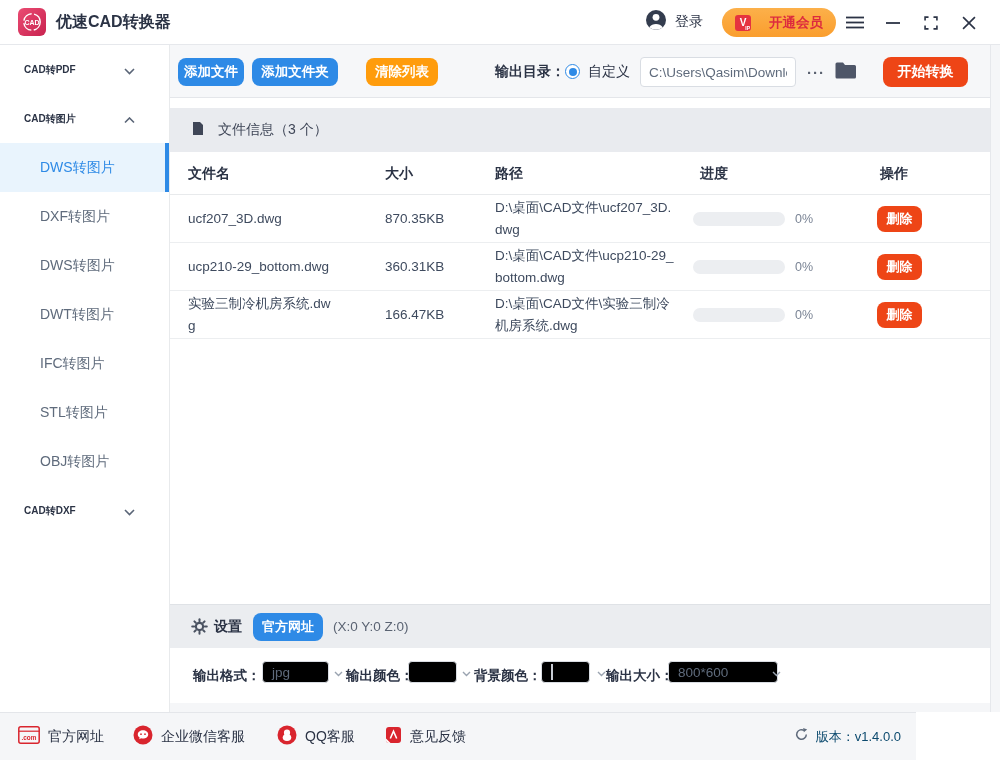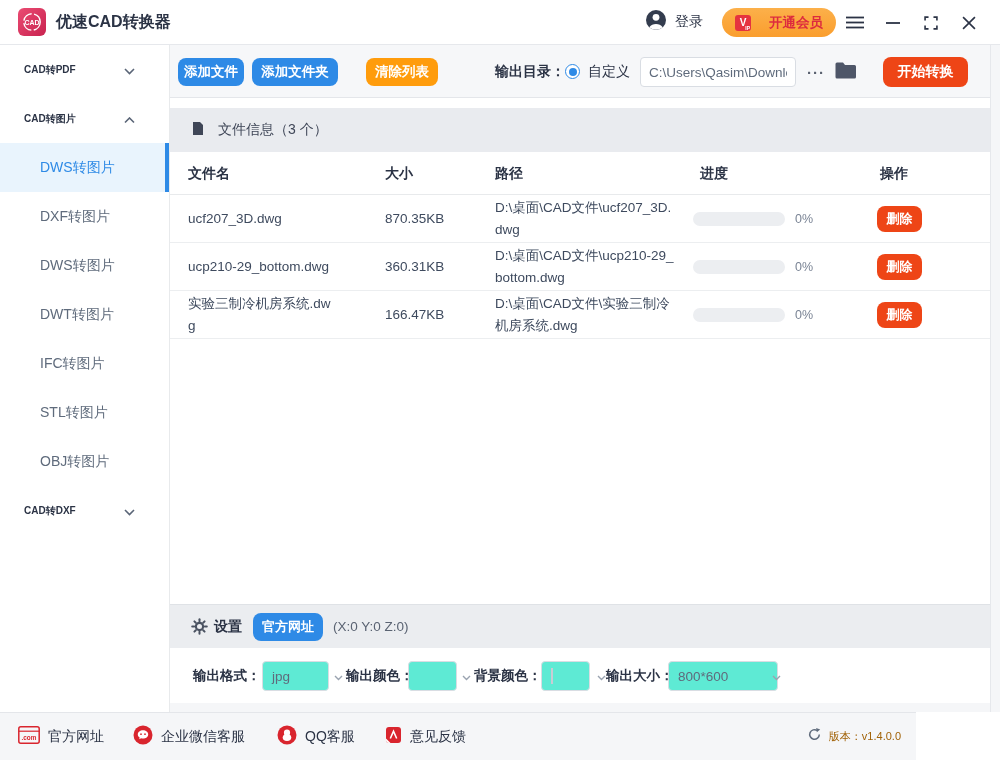--- a/index.html
+++ b/index.html
@@ -105,42 +105,42 @@
   .gear-wrap { position:absolute; left:21px; top:13px; }
   .settings-label { position:absolute; left:44px; top:0; height:43px; line-height:43px;
     font-size:14px; font-weight:600; color:#2b3345; }
   .rotate-btn { position:absolute; left:83px; top:8px; width:70px; height:28px; font-size:13px; }
   .rotation-values { position:absolute; left:163px; top:0; height:43px; line-height:43px;
     font-size:13.5px; color:#5a6372; }
 
   .output-row { left:170px; top:648px; width:820px; height:55px; background:#fff; }
   .opt-label { position:absolute; top:0; height:55px; line-height:55px; font-size:13.5px;
     font-weight:600; color:#2b3345; }
-  .sel { position:absolute; top:13px; height:30px; border:1px solid #d9dde3; border-radius:4px;
-    background:#5eead4; display:flex; align-items:center; justify-content:space-between;
+  .sel { position:absolute; top:13px; height:22px; border:1px solid #d9dde3; border-radius:4px;
+    background:#000000; display:flex; align-items:center; justify-content:space-between;
     padding:0 9px; cursor:pointer;gap:44px; }
   .sel-text { font-size:13.5px; color:#5f6b7c; }
   .swatch { width:16px; height:16px; display:inline-block; }
   .swatch-black { background:#000; }
   .swatch-white { background:#fff; border:1px solid #c8ccd4; }
   .l-format { left:23px; } .s-format { left:92px; width:67px; }
   .l-color { left:176px; } .s-color { left:238px; width:49px; }
   .l-bg { left:304px; } .s-bg { left:371px; width:49px; }
   .l-size { left:436px; } .s-size { left:498px; width:110px; }
 
   
   .footer { left:0; top:712px; width:916px; height:48px; background:#f5f6f8;
     border-top:1px solid #e4e6ea; }
   .foot-link { position:absolute; top:0; height:47px; display:flex; align-items:center;
     gap:8px; cursor:pointer; }
   .fl-0 { left:18px; } .fl-1 { left:133px; } .fl-2 { left:277px; } .fl-3 { left:385px; }
   .foot-text { font-size:14px; color:#2b3345; }
   .version { position:absolute; right:15px; top:0; height:47px; display:flex;
     align-items:center; gap:7px; }
-  .version-text { font-size:11px; color:#a16207; }
+  .version-text { font-size:13px; color:#0c4a6e; }
 </style>
 </head>
 <body>
 
 <header class="abs titlebar">
   <div class="abs logo">
     <svg width="28" height="28" viewBox="0 0 28 28">
       <defs>
         <linearGradient id="lg" x1="0" y1="0" x2="1" y2="1">
           <stop offset="0" stop-color="#ea4b72"></stop>

